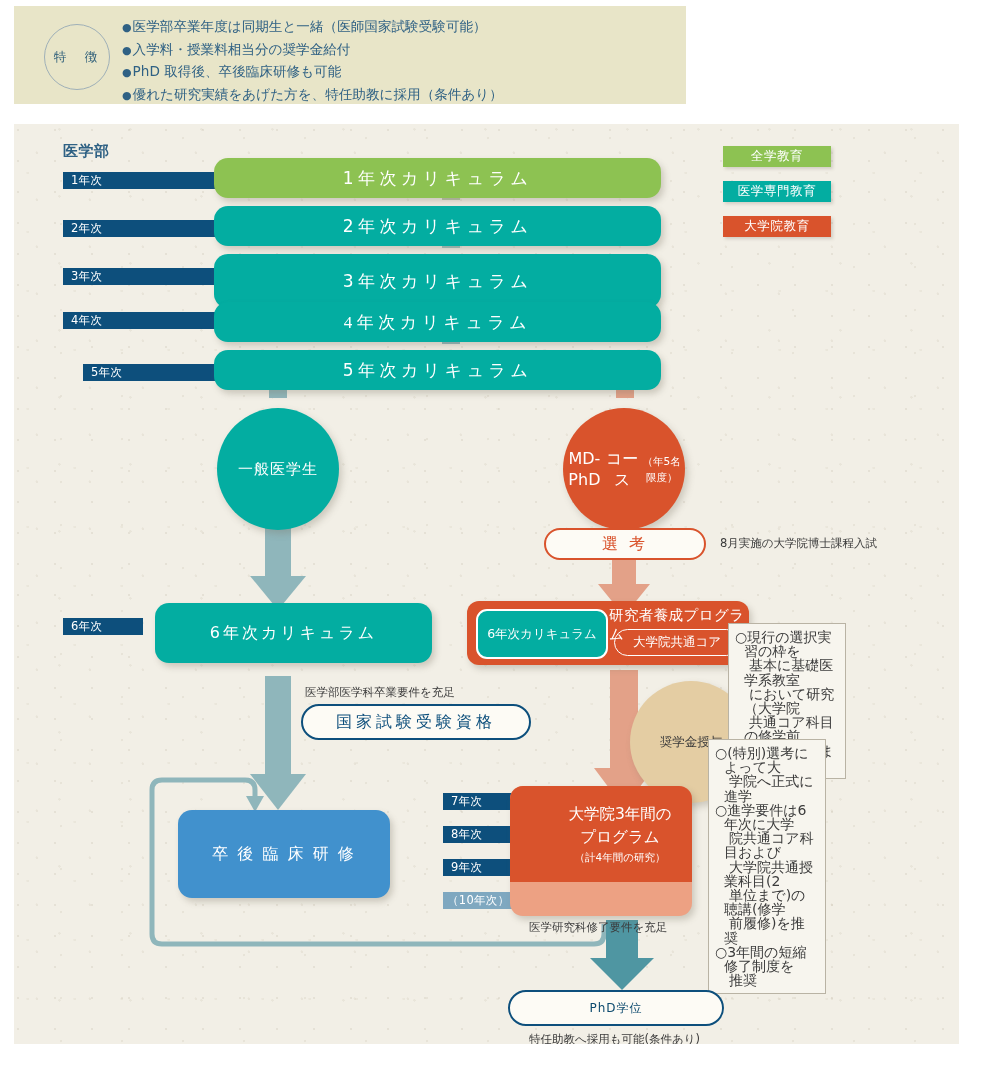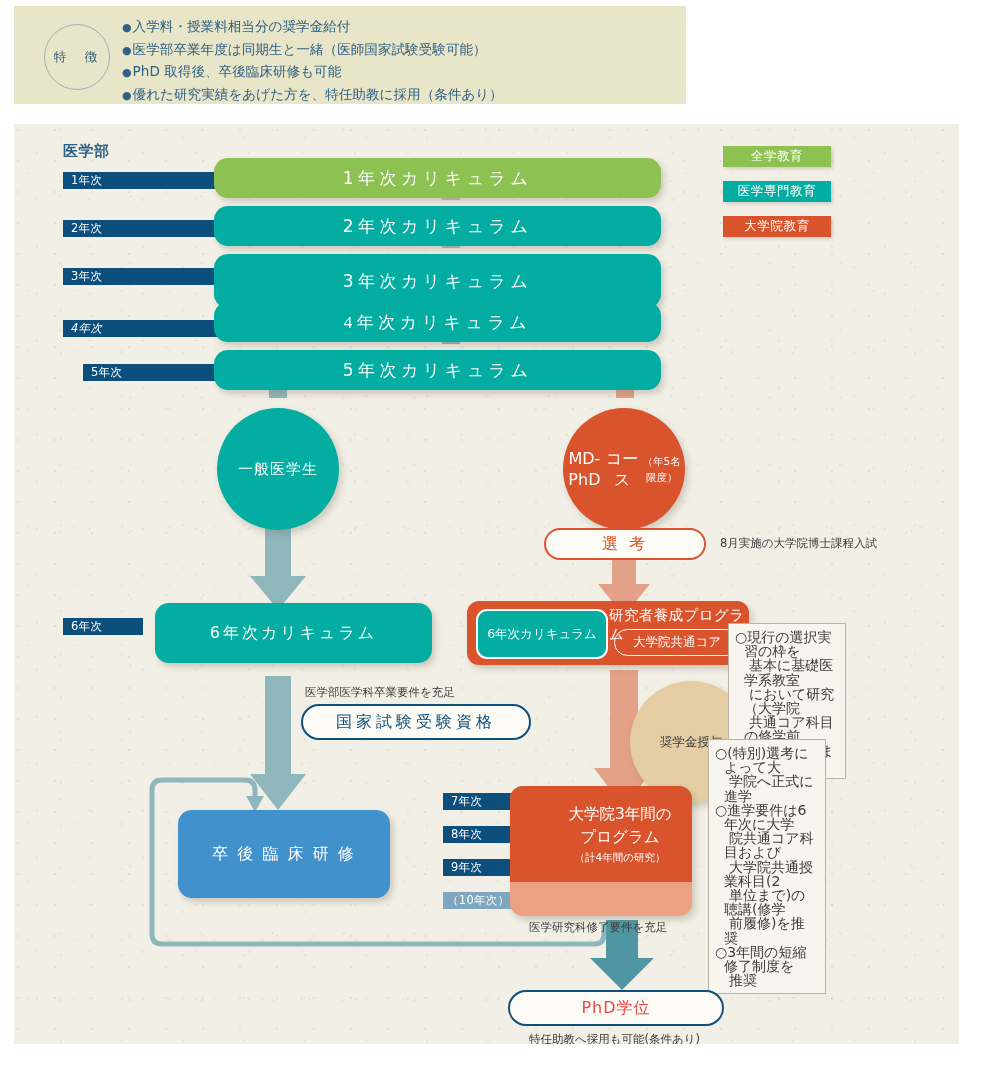--- a/index.html
+++ b/index.html
@@ -88,24 +88,24 @@
     text-align:center;box-shadow:3px 4px 6px rgba(120,112,95,.30);
   }
 </style>
 </head>
 <body>
 
 <div id="feature-band">
   <div id="feature-circle">特　徴</div>
   <div id="feature-list">
     <div class="feature-item">
+      <span class="bullet">●</span><span>医学部卒業年度は同期生と一緒（医師国家試験受験可能）</span>
+    </div>
+    <div class="feature-item">
       <span class="bullet">●</span><span>入学料・授業料相当分の奨学金給付</span>
-    </div>
-    <div class="feature-item">
-      <span class="bullet">●</span><span>医学部卒業年度は同期生と一緒（医師国家試験受験可能）</span>
     </div>
     <div class="feature-item">
       <span class="bullet">●</span><span>PhD 取得後、卒後臨床研修も可能</span>
     </div>
     <div class="feature-item">
       <span class="bullet">●</span><span>優れた研究実績をあげた方を、特任助教に採用（条件あり）</span>
     </div>
   </div>
 </div>
 
@@ -164,21 +164,21 @@
   <div class="legend-item" style="left:709px;top:57px;background:#03ada1;">
     <span>医学専門教育</span>
   </div>
   <div class="legend-item" style="left:709px;top:92px;background:#d9532c;">
     <span>大学院教育</span>
   </div>
 
   <div class="year-tag" style="left:49px;top:48px;width:175px;">1年次</div>
   <div class="year-tag" style="left:49px;top:96px;width:175px;">2年次</div>
   <div class="year-tag" style="left:49px;top:144px;width:175px;">3年次</div>
-  <div class="year-tag" style="left:49px;top:196px;width:175px;font-style:italic;">4年次</div>
+  <div class="year-tag" style="left:49px;top:188px;width:175px;">4年次</div>
   <div class="year-tag" style="left:49px;top:240px;width:175px;margin-left:20px;">5年次</div>
 
   <div class="curr-bar" style="left:200px;top:34px;width:447px;height:40px;background:#8dc252;">1年次カリキュラム</div>
   <div class="curr-bar" style="left:200px;top:82px;width:447px;height:40px;background:#03ada1;">2年次カリキュラム</div>
   <div class="curr-bar" style="left:200px;top:130px;width:447px;height:54px;background:#03ada1;">3年次カリキュラム</div>
   <div class="curr-bar" style="left:200px;top:178px;width:447px;height:40px;background:#03ada1;font-family:Liberation Serif, serif;">4年次カリキュラム</div>
   <div class="curr-bar" style="left:200px;top:226px;width:447px;height:40px;background:#03ada1;">5年次カリキュラム</div>
 
   <div class="circle-node" style="left:203px;top:284px;width:122px;height:122px;background:#03ada1;font-size:15px;letter-spacing:1px;">
     <span>一般医学生</span>
@@ -245,17 +245,17 @@
   <div style="position:absolute;left:496px;top:662px;width:182px;height:130px;border-radius:13px;background:#eda183;box-shadow:3px 4px 6px rgba(120,112,95,.30);overflow:hidden;">
     <div style="position:absolute;left:0;top:0;width:220px;height:96px;background:#d9532c;display:flex;flex-direction:column;align-items:center;justify-content:center;color:#ffffff;text-align:center;">
       <span style="font-size:15.5px;line-height:23px;">大学院3年間の</span>
       <span style="font-size:15.5px;line-height:23px;">プログラム</span>
       <span style="font-size:10.5px;line-height:17px;">（計4年間の研究）</span>
     </div>
   </div>
   <div class="note" style="left:515px;top:796px;">医学研究科修了要件を充足</div>
 
   <div class="pill" style="left:494px;top:866px;width:216px;height:36px;border:2.2px solid #0d4f7c;">
-    <span style="color:#ef4444;font-size:16px;letter-spacing:1px;">PhD学位</span>
+    <span style="color:#0c4a6e;font-size:12px;letter-spacing:1px;">PhD学位</span>
   </div>
   <div class="note" style="left:515px;top:908px;">特任助教へ採用も可能(条件あり)</div>
 
 </div>
 
 </body></html>

